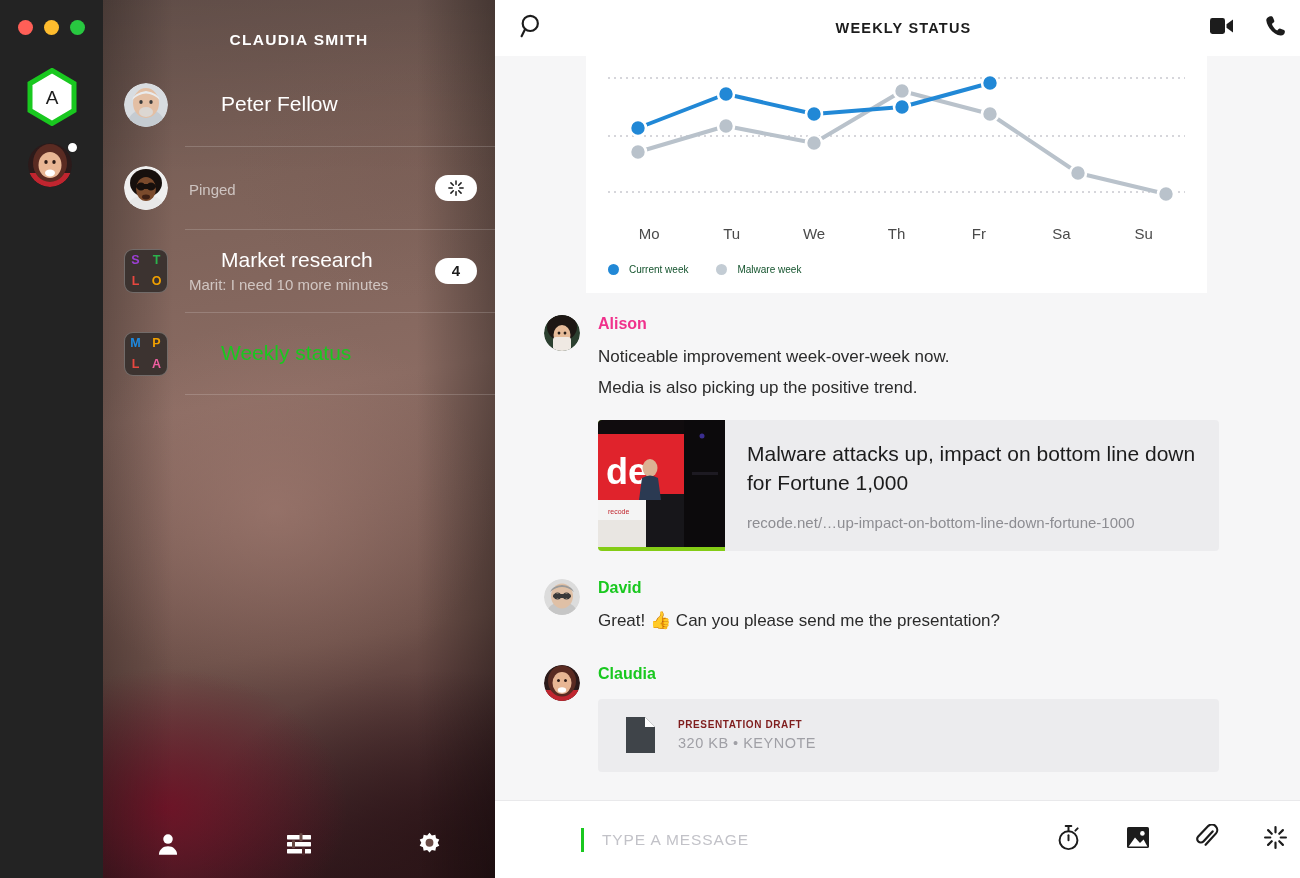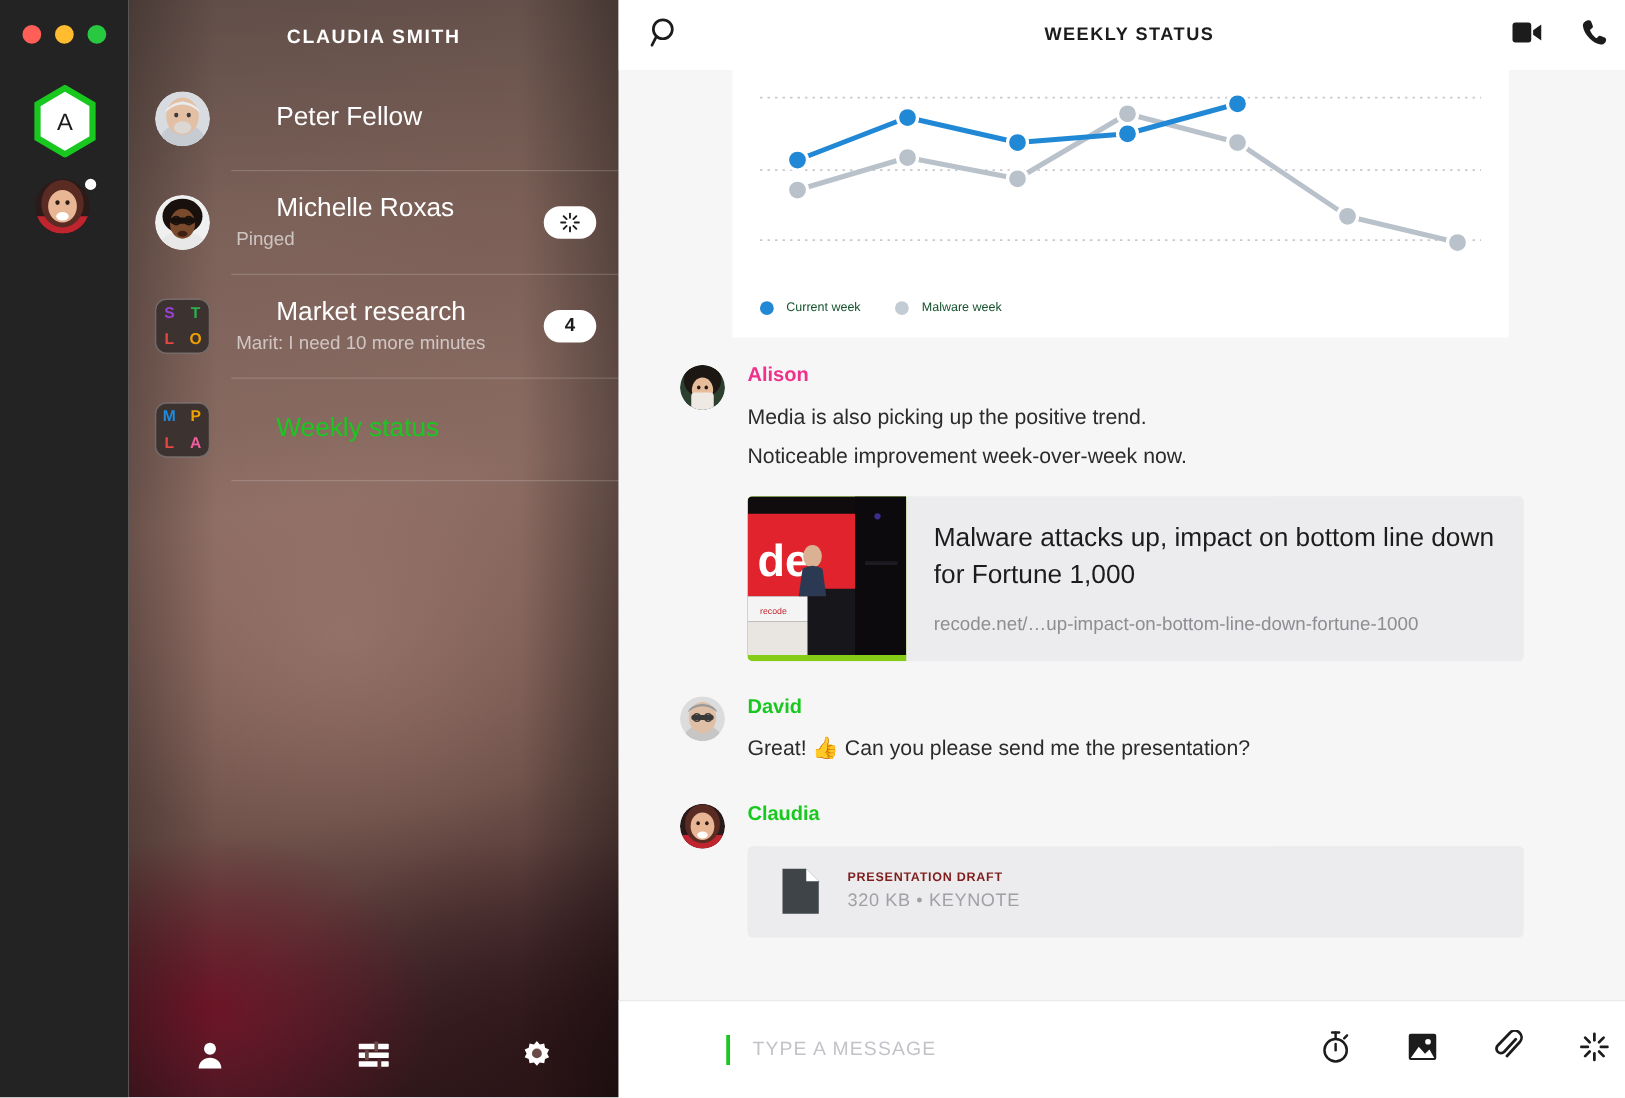--- a/index.html
+++ b/index.html
@@ -55,21 +55,21 @@
     position: absolute; inset: 0;
     background:
       linear-gradient(to right, rgba(0,0,0,0.25), rgba(0,0,0,0) 18%, rgba(0,0,0,0) 80%, rgba(0,0,0,0.32)),
       linear-gradient(to bottom, rgba(0,0,0,0.10), rgba(0,0,0,0) 20%);
   }
   .sidebar-inner { position: relative; height: 100%; }
 
   .sidebar-title {
     text-align: center; color: #ffffff;
     font-size: 15.5px; font-weight: bold; letter-spacing: 1.35px;
-    padding-top: 21px;
+    padding-top: 31px;
   }
 
   .conv-list { margin-top: 14px; }
   .conv-row {
     position: relative;
     display: flex; align-items: center;
     height: 83px; padding-left: 21px; padding-right: 18px;
   }
   .conv-row + .conv-row::before,
   .conv-list::after {
@@ -296,21 +296,20 @@
                 <ellipse cx="22" cy="17" rx="16" ry="14" fill="#17100d"></ellipse>
                 <ellipse cx="22" cy="23" rx="10" ry="12" fill="#7a4a2c"></ellipse>
                 <rect x="12" y="18" width="20" height="5" rx="2.4" fill="#17100d"></rect>
                 <circle cx="17" cy="20.5" r="3.2" fill="none" stroke="#17100d" stroke-width="1.4"></circle>
                 <circle cx="27" cy="20.5" r="3.2" fill="none" stroke="#17100d" stroke-width="1.4"></circle>
                 <ellipse cx="22" cy="31" rx="4" ry="2.4" fill="#3d1f14"></ellipse>
               </g>
             </svg>
           </div>
           <div class="conv-text">
-            <div class="conv-name">Michelle Roxas</div>
             <div class="conv-sub">Pinged</div>
           </div>
           <div class="badge">
             <svg width="18" height="18" viewBox="0 0 24 24">
               <g stroke="#1c1c1c" stroke-width="2" stroke-linecap="round">
                 <line x1="12" y1="2.5" x2="12" y2="7"></line>
                 <line x1="12" y1="17" x2="12" y2="21.5"></line>
                 <line x1="2.5" y1="12" x2="7" y2="12"></line>
                 <line x1="17" y1="12" x2="21.5" y2="12"></line>
                 <line x1="5.2" y1="5.2" x2="8.4" y2="8.4"></line>
@@ -431,20 +430,29 @@
             <g>
               <circle cx="30" cy="72" r="8" fill="#2188d6" stroke="#ffffff" stroke-width="2.6"></circle>
               <circle cx="118" cy="38" r="8" fill="#2188d6" stroke="#ffffff" stroke-width="2.6"></circle>
               <circle cx="206" cy="58" r="8" fill="#2188d6" stroke="#ffffff" stroke-width="2.6"></circle>
               <circle cx="294" cy="51" r="8" fill="#2188d6" stroke="#ffffff" stroke-width="2.6"></circle>
               <circle cx="382" cy="27" r="8" fill="#2188d6" stroke="#ffffff" stroke-width="2.6"></circle>
             </g>
           </svg>
         </div>
 
+        <div class="chart-axis">
+          <div class="axis-tick">Mo</div>
+          <div class="axis-tick">Tu</div>
+          <div class="axis-tick">We</div>
+          <div class="axis-tick">Th</div>
+          <div class="axis-tick">Fr</div>
+          <div class="axis-tick">Sa</div>
+          <div class="axis-tick">Su</div>
+        </div>
 
         <div class="legend">
           <div class="legend-item">
             <span class="legend-dot" style="background:#2188d6"></span>
             <span class="legend-label">Current week</span>
           </div>
           <div class="legend-item">
             <span class="legend-dot" style="background:#c3ccd4"></span>
             <span class="legend-label">Malware week</span>
           </div>
@@ -464,22 +472,22 @@
               <ellipse cx="18" cy="12" rx="15" ry="14" fill="#1d1714"></ellipse>
               <ellipse cx="18" cy="20" rx="8.5" ry="10" fill="#e6bc9a"></ellipse>
               <rect x="9" y="22" width="18" height="14" rx="3" fill="#efe9e3"></rect>
               <ellipse cx="15" cy="18" rx="1.4" ry="1.6" fill="#241c18"></ellipse>
               <ellipse cx="21" cy="18" rx="1.4" ry="1.6" fill="#241c18"></ellipse>
             </g>
           </svg>
         </div>
         <div class="msg-body">
           <div class="msg-author" style="color:#f0318c">Alison</div>
+          <div class="msg-line">Noticeable improvement week-over-week now.</div>
           <div class="msg-line">Media is also picking up the positive trend.</div>
-          <div class="msg-line">Noticeable improvement week-over-week now.</div>
 
           <div class="link-card">
             <div class="link-thumb">
               <svg width="127" height="127" viewBox="0 0 127 127" preserveAspectRatio="xMidYMid slice">
                 <rect width="127" height="127" fill="#100c0e"></rect>
                 <rect x="0" y="14" width="86" height="66" fill="#e0232c"></rect>
                 <text x="8" y="64" font-family="Liberation Sans, sans-serif" font-size="36" font-weight="bold" fill="#ffffff">de</text>
                 <rect x="0" y="80" width="86" height="20" fill="#f4f4f4"></rect>
                 <text x="10" y="94" font-family="Liberation Sans, sans-serif" font-size="7" fill="#c0242c">recode</text>
                 <rect x="0" y="100" width="127" height="27" fill="#e9e6e2"></rect>

